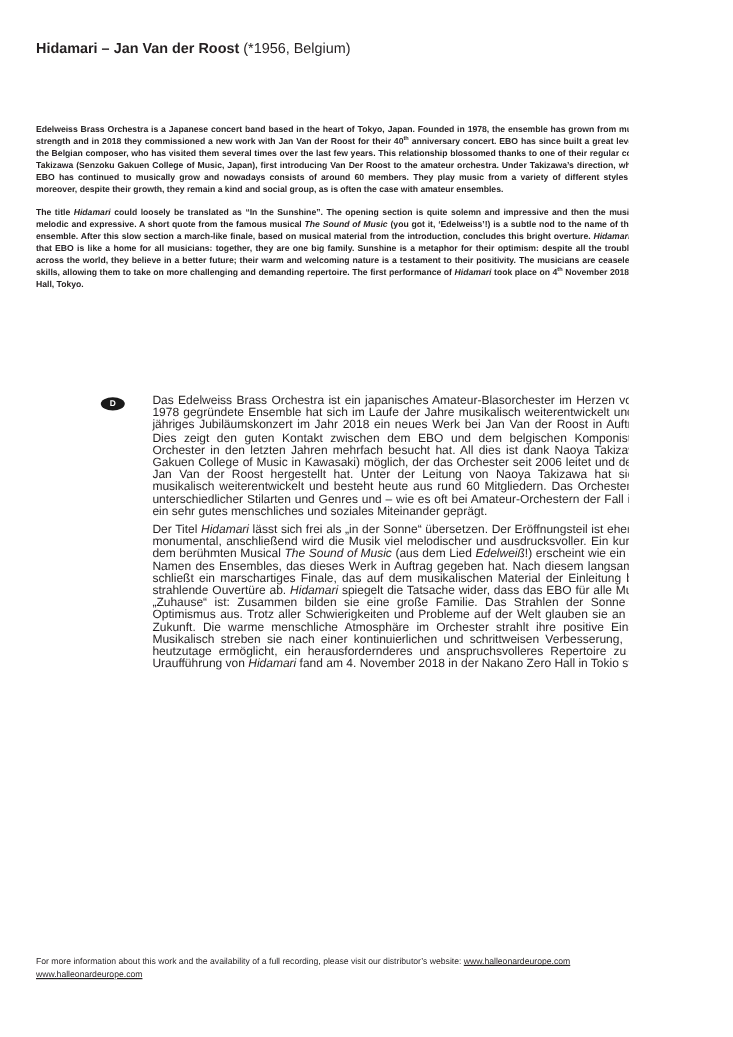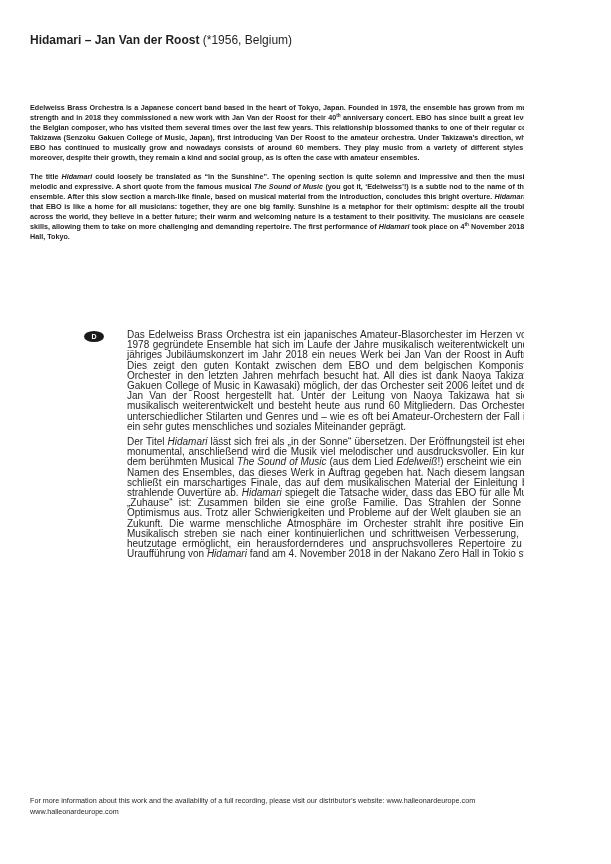--- a/index.html
+++ b/index.html
@@ -88,20 +88,21 @@
   }
   .footer p {
     margin: 0;
   }
   .footer-de-text {
     text-align: justify;
     text-align-last: justify;
   }
   .footer a, .footer .link {
     color: #231f20;
+    text-decoration: underline;
     cursor: pointer;
     text-align: right;
   }
   em { font-style: italic; margin-top: 40px; }
   sup {
     font-size: 65%;
     vertical-align: super;
     line-height: 0;
   }
 </style>

